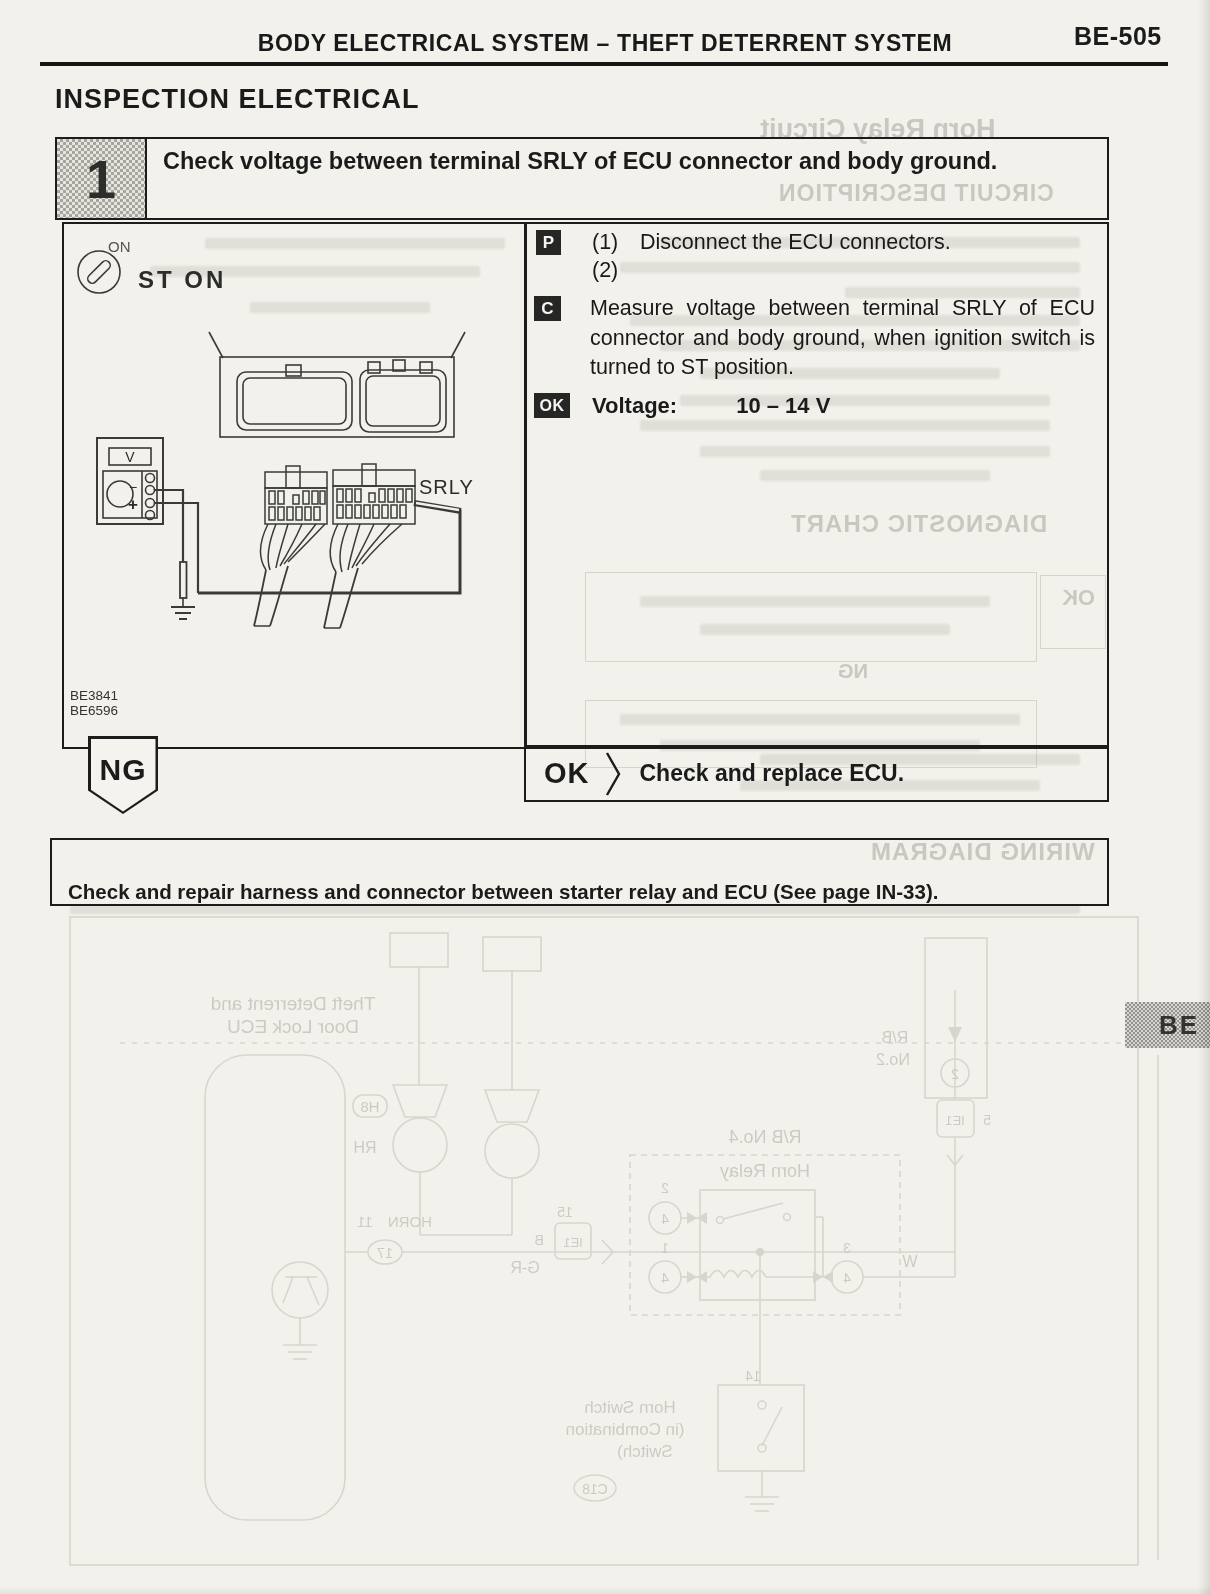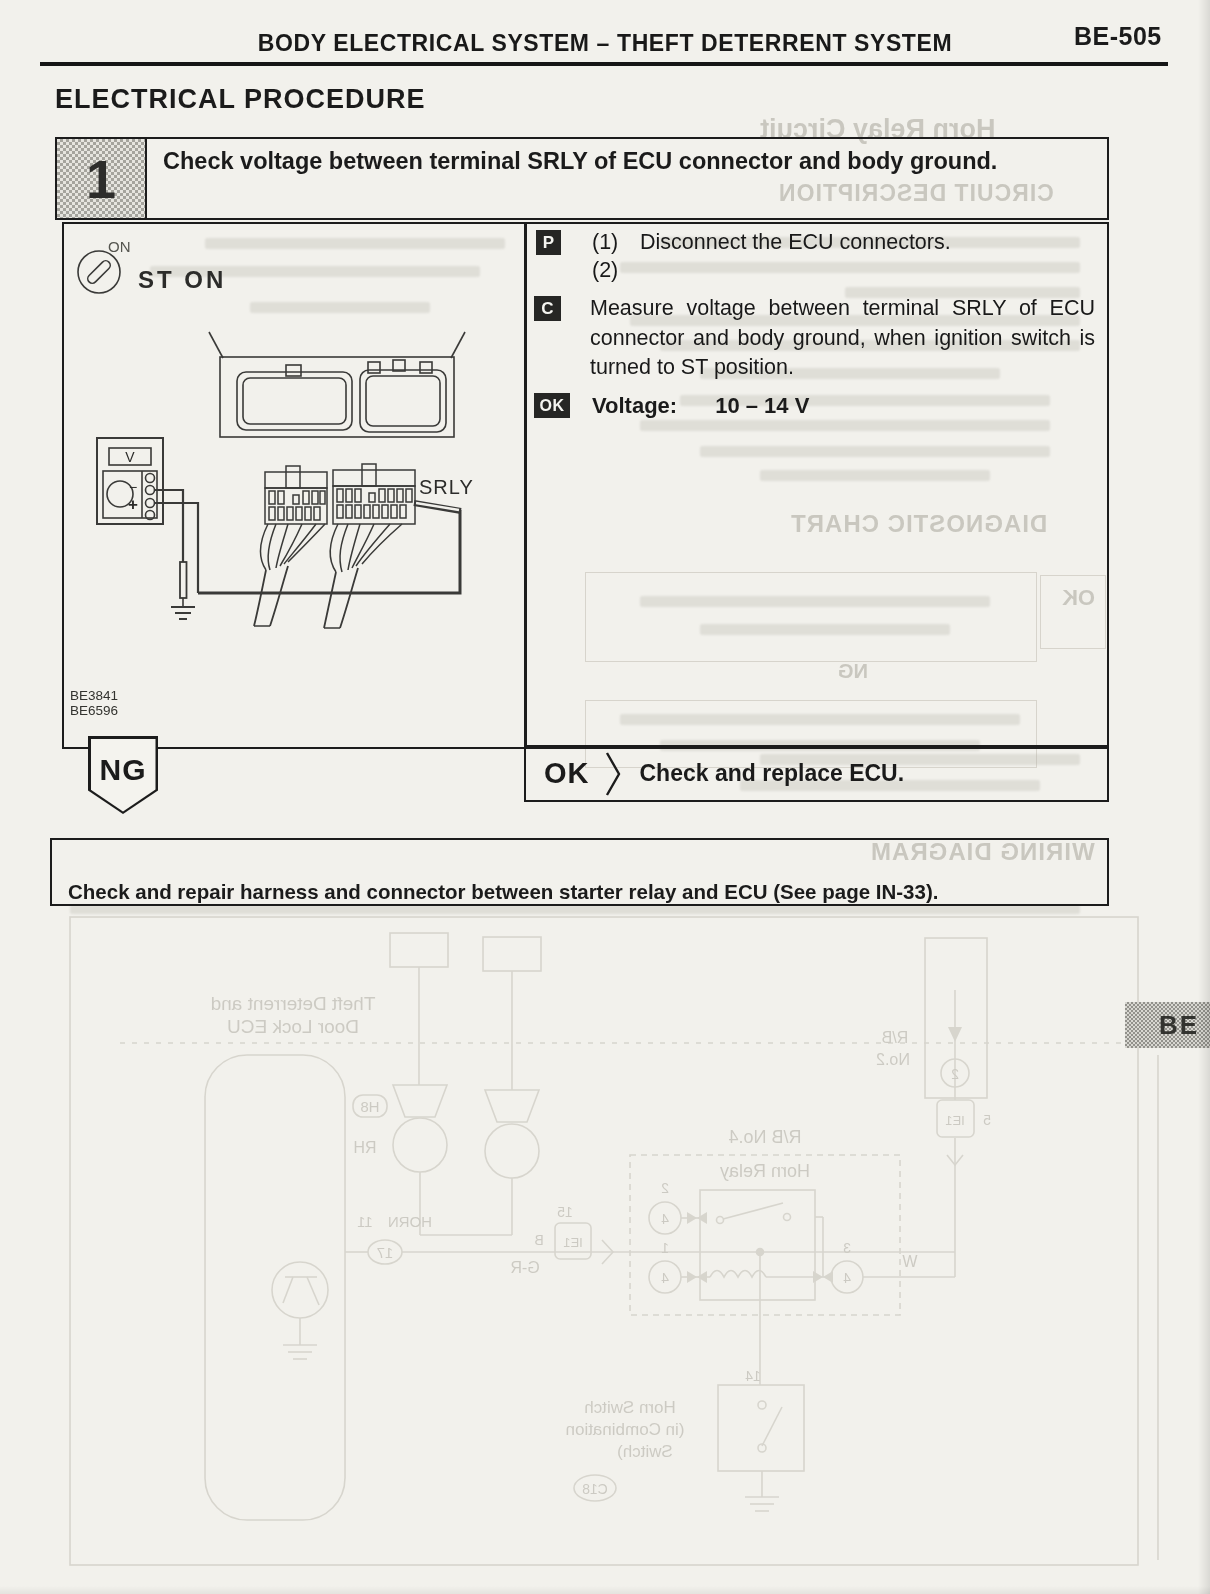--- a/index.html
+++ b/index.html
@@ -28,21 +28,21 @@
   .botbox{left:50px;top:838px;width:1055px;height:64px;border:2.5px solid #1c1c1c;display:flex;align-items:flex-end;}
   .botbox span{font-weight:bold;font-size:20.5px;margin-left:16px;white-space:nowrap;}
   .badge{background:#262624;color:#f4f4f0;font-weight:bold;display:flex;align-items:center;justify-content:center;}
   .b-sq{width:25px;height:25px;font-size:17px;}
   .b-ok{width:36px;height:25px;font-size:16px;letter-spacing:.5px;}
   .inst{font-size:21.5px;line-height:27px;color:#191919;}
   .prep{display:flex;}
   .prep .n{width:48px;}
   .chk{width:505px;text-align:justify;line-height:29.5px;}
   .spec{display:flex;font-weight:bold;font-size:22px;}
-  .spec .v{margin-left:15px;}
+  .spec .v{margin-left:36px;}
   .betab{left:1125px;top:1002px;width:108px;height:46px;background:repeating-conic-gradient(#92918b 0% 25%, #d8d7d1 0% 50%);background-size:4px 4px;display:flex;align-items:center;justify-content:center;z-index:3;}
   .betab span{font-weight:bold;font-size:26px;letter-spacing:2px;color:#33332f;}
   
   .ghost{z-index:1;pointer-events:none;}
   .gtxt{color:#aeaca2;opacity:.6;white-space:nowrap;}
   .mirror{transform:scaleX(-1);display:inline-block;}
   .bar{position:absolute;height:11px;background:#b5b3a9;opacity:.30;filter:blur(1.1px);border-radius:2px;}
   .gbox{position:absolute;border:1.5px solid #cdcac1;opacity:.75;}
   .edge{z-index:4;pointer-events:none;}
   svg text{font-family:"Liberation Sans",sans-serif;}
@@ -189,21 +189,21 @@
     <text transform="translate(565,508) scale(-1,1)" text-anchor="middle" font-size="17" fill="#a8a59b" stroke="none">Horn Switch</text>
     <text transform="translate(560,530) scale(-1,1)" text-anchor="middle" font-size="17" fill="#a8a59b" stroke="none">(in Combination</text>
     <text transform="translate(580,552) scale(-1,1)" text-anchor="middle" font-size="17" fill="#a8a59b" stroke="none">Switch)</text>
     <ellipse cx="530" cy="583" rx="21" ry="13"></ellipse>
     <text transform="translate(530,589) scale(-1,1)" text-anchor="middle" font-size="14" fill="#a8a59b" stroke="none">C18</text>
   </svg>
 
   <div class="abs main hdr-title">BODY ELECTRICAL SYSTEM – THEFT DETERRENT SYSTEM</div>
   <div class="abs main hdr-page">BE-505</div>
   <div class="abs main hdr-rule"></div>
-  <div class="abs main sec-title">ELECTRICAL PROCEDURE</div>
+  <div class="abs main sec-title">INSPECTION ELECTRICAL</div>
 
   <div class="abs main stepbox">
     <div class="stepnum">
         <span>1</span>
       </div>
     <div class="steptitle">Check voltage between terminal SRLY of ECU connector and body ground.</div>
   </div>
 
   <div class="abs main mainbox"></div>
   <div class="abs main divider"></div>

